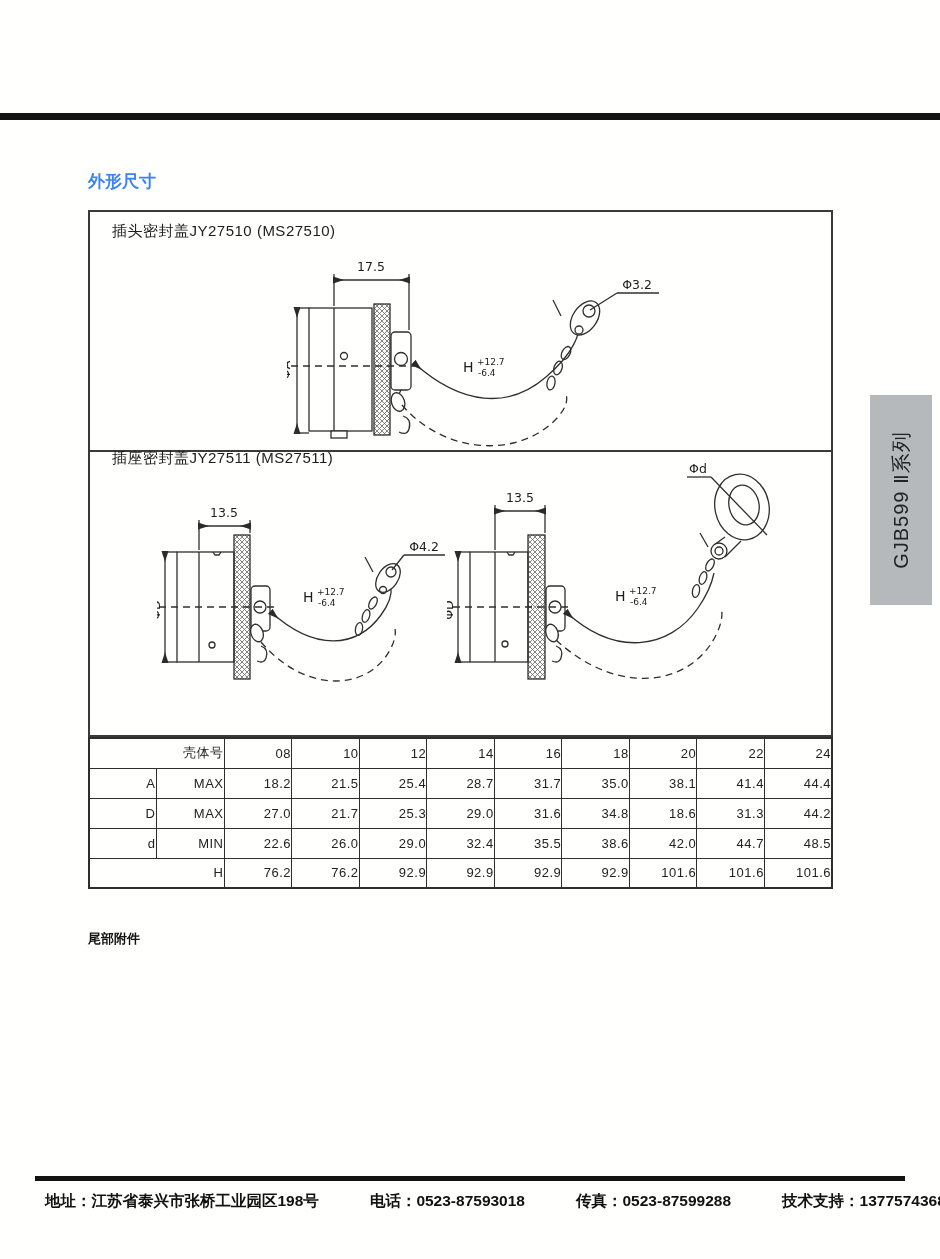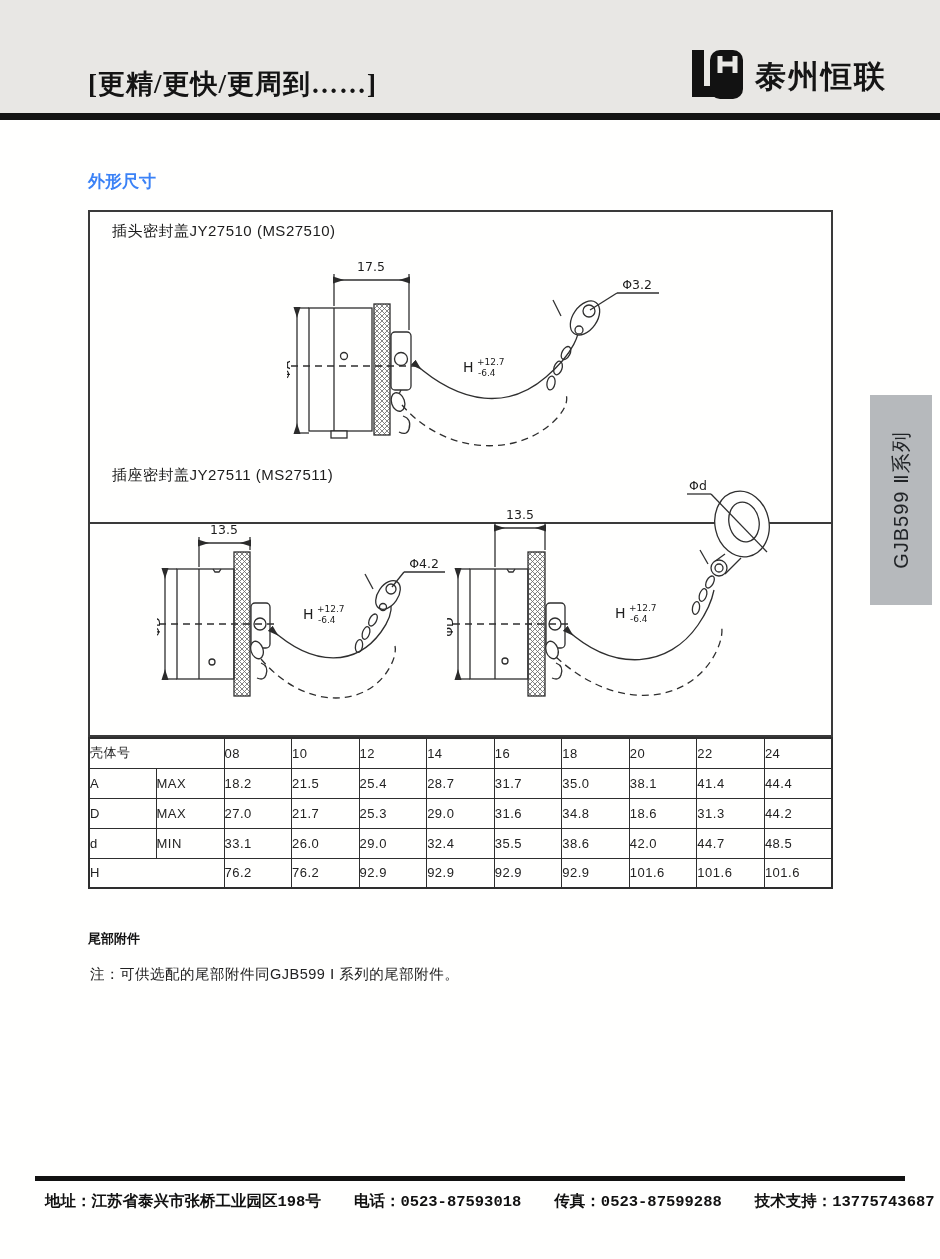--- a/index.html
+++ b/index.html
@@ -17,68 +17,55 @@
   }
   .logo { position:absolute; left:688px; top:48px; display:flex; align-items:center; gap:9px; }
   .brand { font-size:31px; font-weight:bold; letter-spacing:2px; color:#151515; }
   .rule-top { position:absolute; left:0; top:113px; width:940px; height:7px; background:#141414; }
   
   .title-outline { position:absolute; left:88px; top:170px; font-size:17px; font-weight:bold; color:#3b82f6; }
   .tail-title { position:absolute; left:88px; top:930px; font-size:13px; font-weight:bold; color:#111; }
   .tail-note { position:absolute; left:90px; top:965px; font-size:14.5px; color:#222; letter-spacing:0.5px; }
   
   .draw-box { position:absolute; left:88px; top:210px; width:745px; height:527px; border:2px solid #3a3a3a; background:#fffffe; }
-  .sec1 { position:absolute; left:0; top:0; width:741px; height:312px; border-bottom:2px solid #3a3a3a; }
-  .sec2 { position:absolute; left:0; top:244px; width:741px; height:283px; }
+  .sec1 { position:absolute; left:0; top:0; width:741px; height:240px; border-bottom:2px solid #3a3a3a; }
+  .sec2 { position:absolute; left:0; top:227px; width:741px; height:283px; }
   .sec-label { position:absolute; left:22px; top:10px; font-size:15px; color:#1c1c1c; letter-spacing:0.5px; }
   .drawing { position:absolute; }
   .drawing text { font-family:"DejaVu Sans",sans-serif; }
   text.dim { font-size:12.5px; fill:#1d1d1d; }
   text.hl { font-size:14px; fill:#1d1d1d; }
   text.tol { font-size:9px; fill:#1d1d1d; }
   
   .dim-table {
     position:absolute; left:88px; top:737px; width:745px;
     border-collapse:collapse; table-layout:fixed; font-size:13px; color:#222;
     border:2px solid #2e2e2e; background:#fffffe;
   }
-  .dim-table td { border:1.3px solid #2e2e2e; height:30px; text-align:left; vertical-align:middle; letter-spacing:0.5px; }
+  .dim-table td { border:1.3px solid #2e2e2e; height:30px; text-align:right; vertical-align:middle; letter-spacing:0.5px; }
   
   .side-tab { position:absolute; left:870px; top:395px; width:62px; height:210px; background:#b6b9bc; }
   .side-tab-inner {
     position:absolute; left:0; top:0; width:210px; height:62px;
     transform:rotate(-90deg) translate(-210px,0); transform-origin:top left;
     line-height:62px; text-align:center; font-size:20px; color:#212427; letter-spacing:1px;
   }
   
   .ftr-rule { position:absolute; left:35px; top:1176px; width:870px; height:5px; background:#121212; }
   .footer {
-    position:absolute; left:45px; top:1191px; width:880px; display:flex; gap:33px;
-    font-family:Liberation Mono, monospace; font-weight:bold; font-size:15.5px; color:#111;
+    position:absolute; left:45px; top:1191px; width:880px; display:flex; gap:51px;
+    font-family:Liberation Sans, sans-serif; font-weight:bold; font-size:15.5px; color:#111;
     white-space:nowrap;
   }
 </style>
 </head>
 <body>
 
 <div class="page">
 
-  <div class="hdr-band">
-    <div class="slogan">[更精/更快/更周到……]</div>
-    <div class="logo">
-      <span>
-        <svg width="58" height="54" viewBox="0 0 58 54">
-          <path d="M4,2 h12 v36 h14 v11 H4 z" fill="#121212"></path>
-          <rect x="22" y="2" width="33" height="49" rx="10" fill="#121212"></rect>
-          <path d="M32,8 v17 M47,8 v17 M32,16 h15" stroke="#e8e7e4" stroke-width="5" fill="none"></path>
-        </svg>
-      </span>
-      <span class="brand">泰州恒联</span>
-    </div>
-  </div>
   <div class="rule-top"></div>
 
   <div class="title-outline">外形尺寸</div>
 
   <div class="draw-box">
 
     <div class="sec1">
       <div class="sec-label">插头密封盖JY27510 (MS27510)</div>
 
       <svg class="drawing" style="left:197px; top:44px;" width="565" height="192" viewBox="0 0 565 192">
@@ -278,21 +265,21 @@
         <td>29.0</td>
         <td>31.6</td>
         <td>34.8</td>
         <td>18.6</td>
         <td>31.3</td>
         <td>44.2</td>
       </tr>
       <tr>
         <td>d</td>
         <td>MIN</td>
-        <td>33.1</td>
+        <td>22.6</td>
         <td>26.0</td>
         <td>29.0</td>
         <td>32.4</td>
         <td>35.5</td>
         <td>38.6</td>
         <td>42.0</td>
         <td>44.7</td>
         <td>48.5</td>
       </tr>
       <tr>
@@ -304,21 +291,20 @@
         <td>92.9</td>
         <td>92.9</td>
         <td>101.6</td>
         <td>101.6</td>
         <td>101.6</td>
       </tr>
     </tbody>
   </table>
 
   <div class="tail-title">尾部附件</div>
-  <div class="tail-note">注：可供选配的尾部附件同GJB599 Ⅰ 系列的尾部附件。</div>
 
   <div class="side-tab">
     <div class="side-tab-inner">GJB599 Ⅱ系列</div>
   </div>
 
   <div class="ftr-rule"></div>
   <div class="footer">
     <span>地址：江苏省泰兴市张桥工业园区198号</span>
     <span>电话：0523-87593018</span>
     <span>传真：0523-87599288</span>

